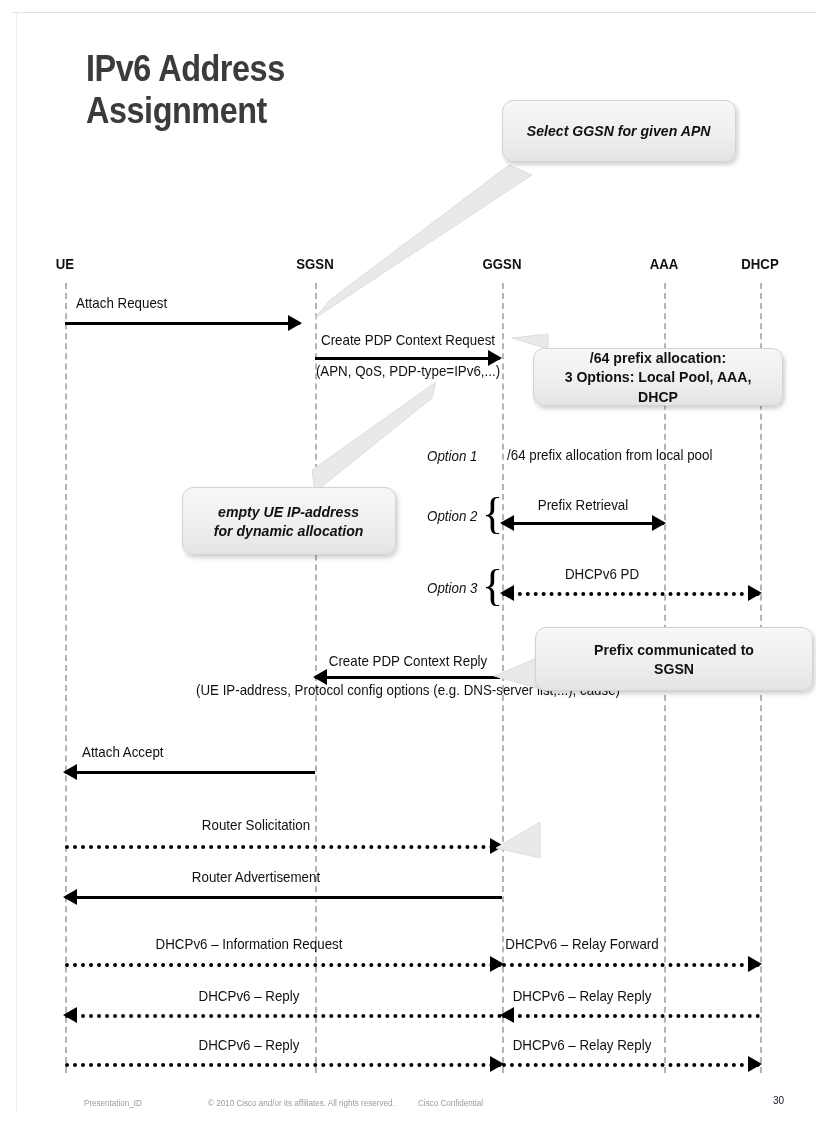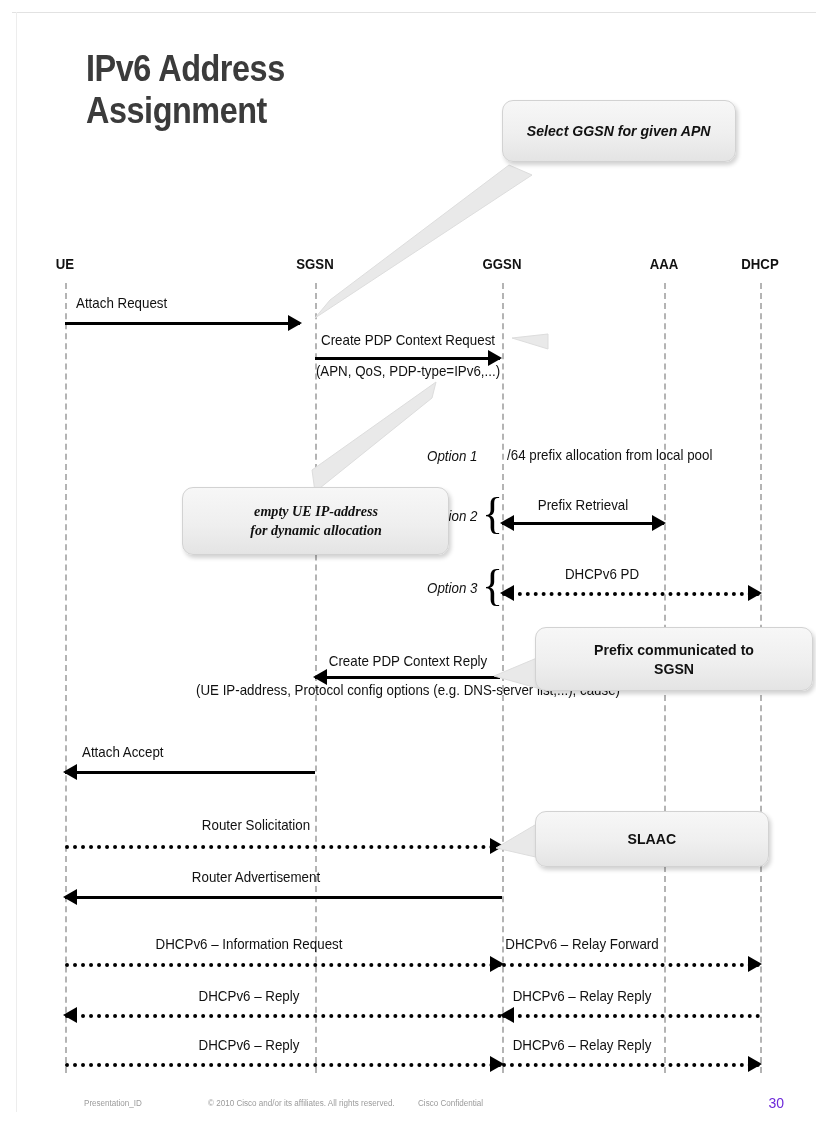--- a/index.html
+++ b/index.html
@@ -83,21 +83,21 @@
   .callout .txt{transform:scaleX(0.94);transform-origin:center;white-space:pre-line;}
 
   .tail{position:absolute;}
 
   
   #footer{position:absolute;left:0;top:1090px;width:724px;height:33px;}
   .foot{
     position:absolute;font-size:8.5px;color:#9b9b9b;white-space:nowrap;
     transform:scaleX(0.95);transform-origin:left top;
   }
-  #pagenum{position:absolute;right:32px;top:1095px;font-size:14px;color:#6d28d9;}
+  #pagenum{position:absolute;right:32px;top:1095px;font-size:10px;color:#0f172a;}
 </style>
 </head>
 <body>
 
 <div id="slide">
 
   <div id="topedge"></div>
   <div id="leftedge"></div>
 
   <div id="title">
@@ -219,34 +219,35 @@
       <polygon points="420,398 303,492 300,470 424,382" fill="#e9e9e9" stroke="#dddddd" stroke-width="1"></polygon>
       <polygon points="532,655 482,676 532,690" fill="#e9e9e9" stroke="#dddddd" stroke-width="1"></polygon>
       <polygon points="528,822 484,848 528,858" fill="#e9e9e9" stroke="#dddddd" stroke-width="1"></polygon>
       <polygon points="536,349 500,338 536,334" fill="#e9e9e9" stroke="#dddddd" stroke-width="1"></polygon>
     </svg>
 
     <div class="callout ital" style="left:490px;top:100px;width:234px;height:62px;">
       <span class="txt">Select GGSN for given APN</span>
     </div>
 
-
-    <div class="callout ital" style="left:170px;top:487px;width:267px;height:68px;font-family:Liberation Serif, serif;">
+    <div class="callout" style="left:521px;top:348px;width:250px;height:58px;">
+      <span class="txt">/64 prefix allocation:
+3 Options: Local Pool, AAA, DHCP</span>
+    </div>
+
+    <div class="callout ital" style="left:170px;top:487px;width:214px;height:68px;">
       <span class="txt">empty UE IP-address
 for  dynamic allocation</span>
     </div>
 
     <div class="callout" style="left:523px;top:627px;width:278px;height:64px;">
       <span class="txt">Prefix communicated to
 SGSN</span>
     </div>
 
-    <div class="callout" style="left:523px;top:811px;width:234px;height:56px;">
-      <span class="txt">SLAAC</span>
-    </div>
 
   </div>
 
   <div id="footer">
     <div class="foot" style="left:72px;top:8px;">Presentation_ID</div>
     <div class="foot" style="left:196px;top:8px;">© 2010 Cisco and/or its affiliates. All rights reserved.</div>
     <div class="foot" style="left:406px;top:8px;">Cisco Confidential</div>
   </div>
   <div id="pagenum">30</div>
 

